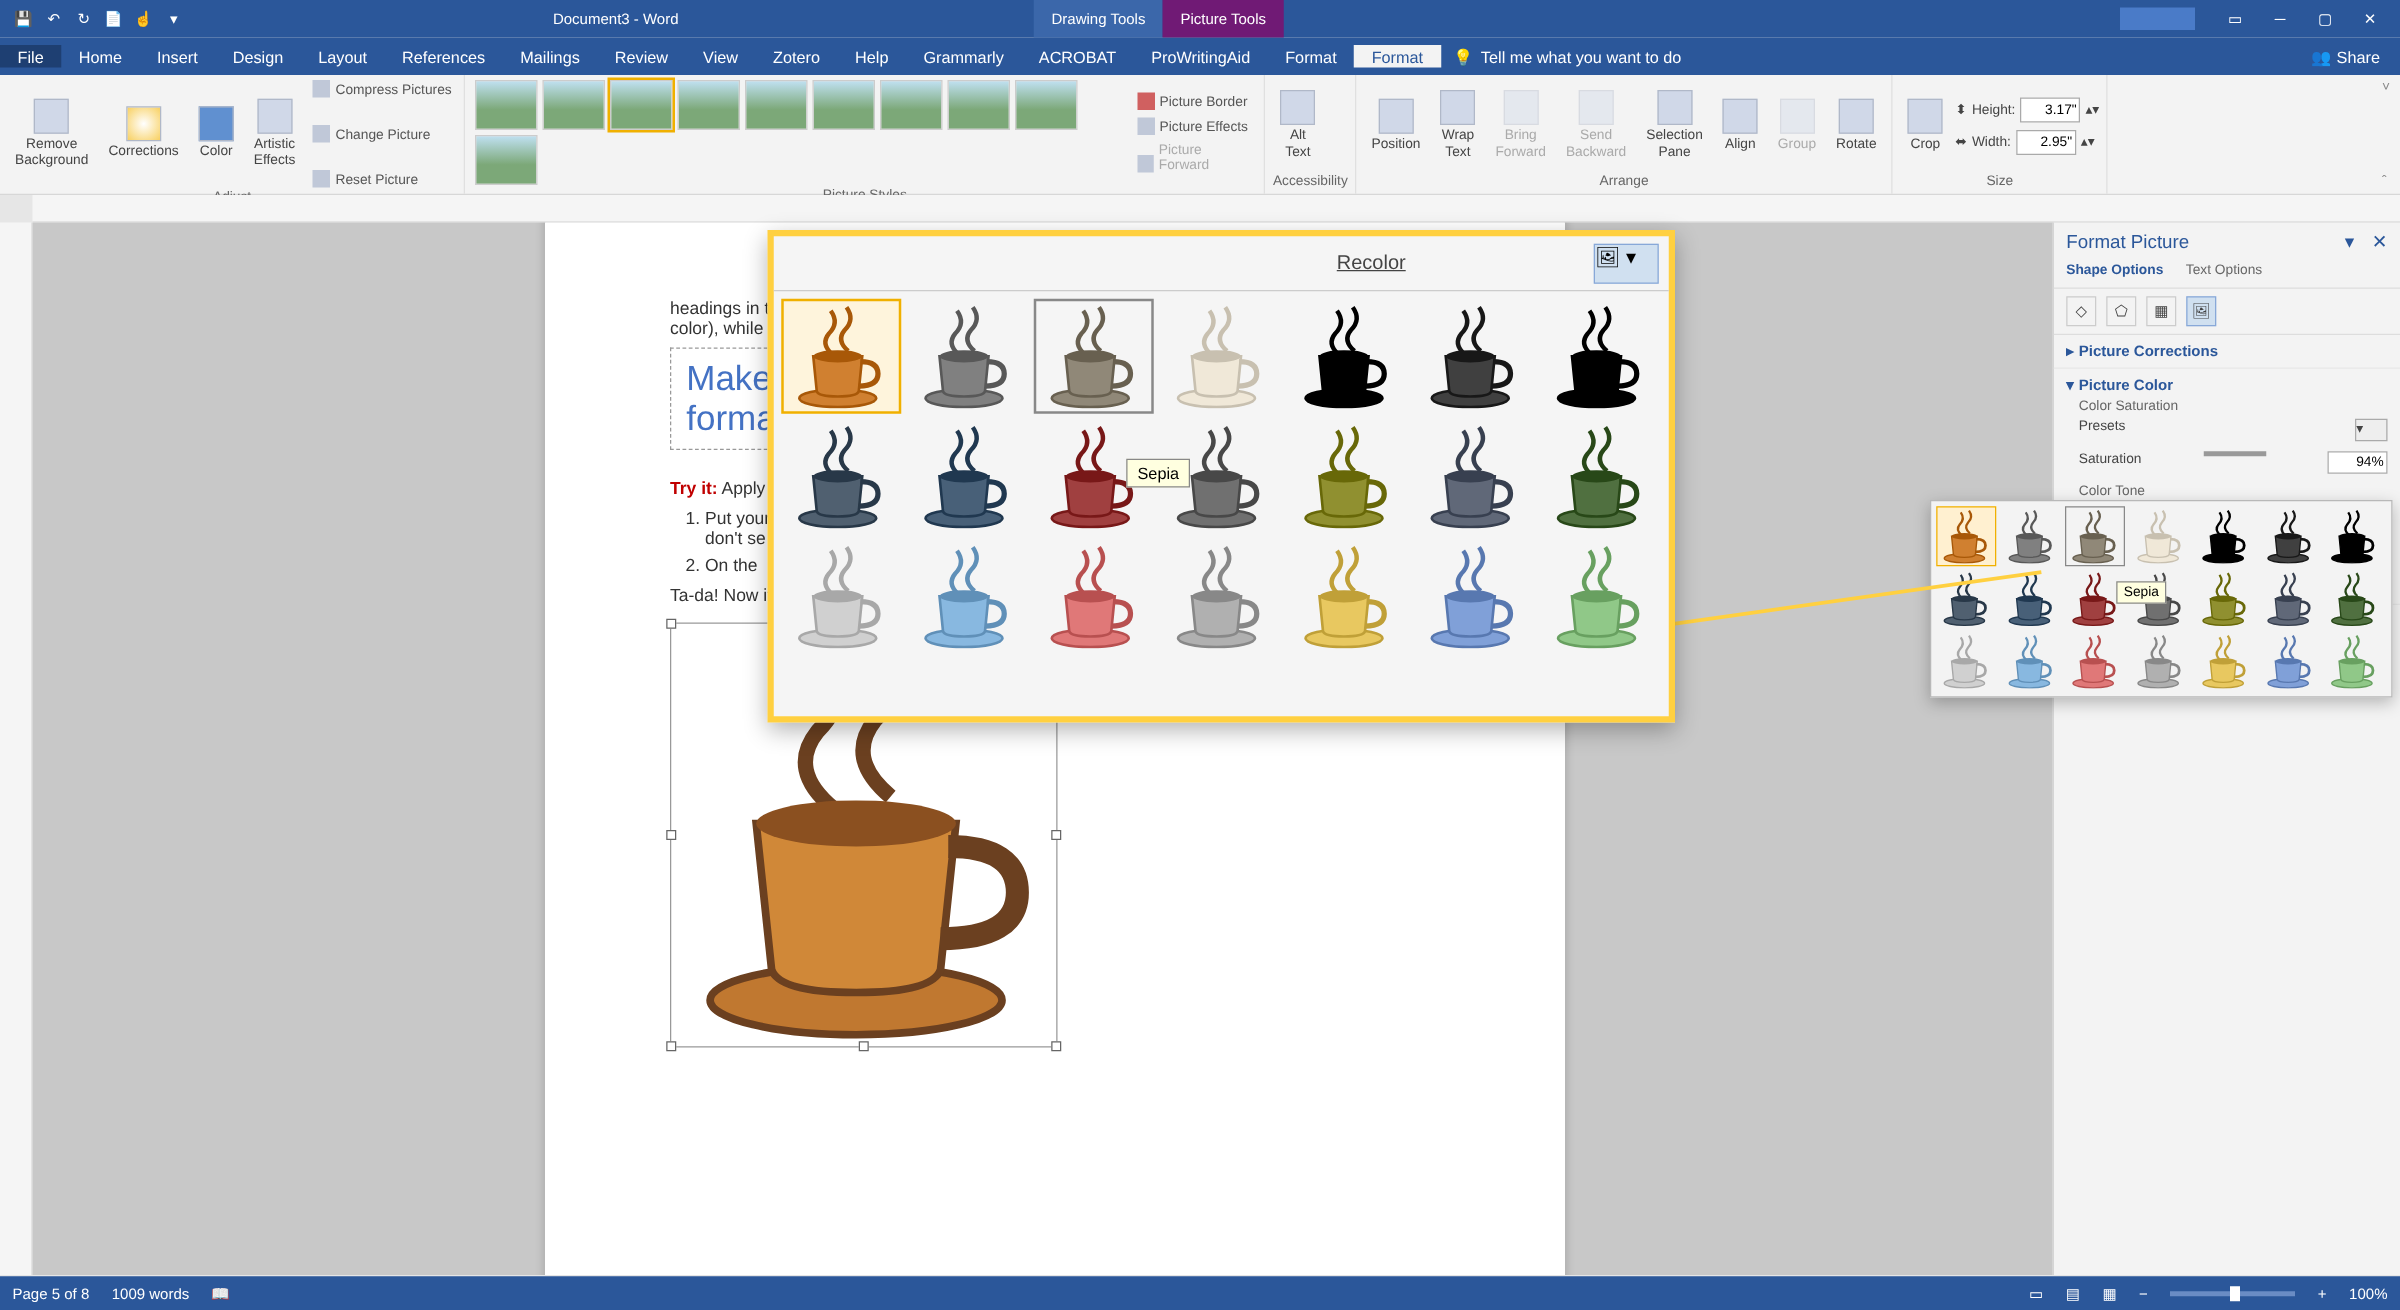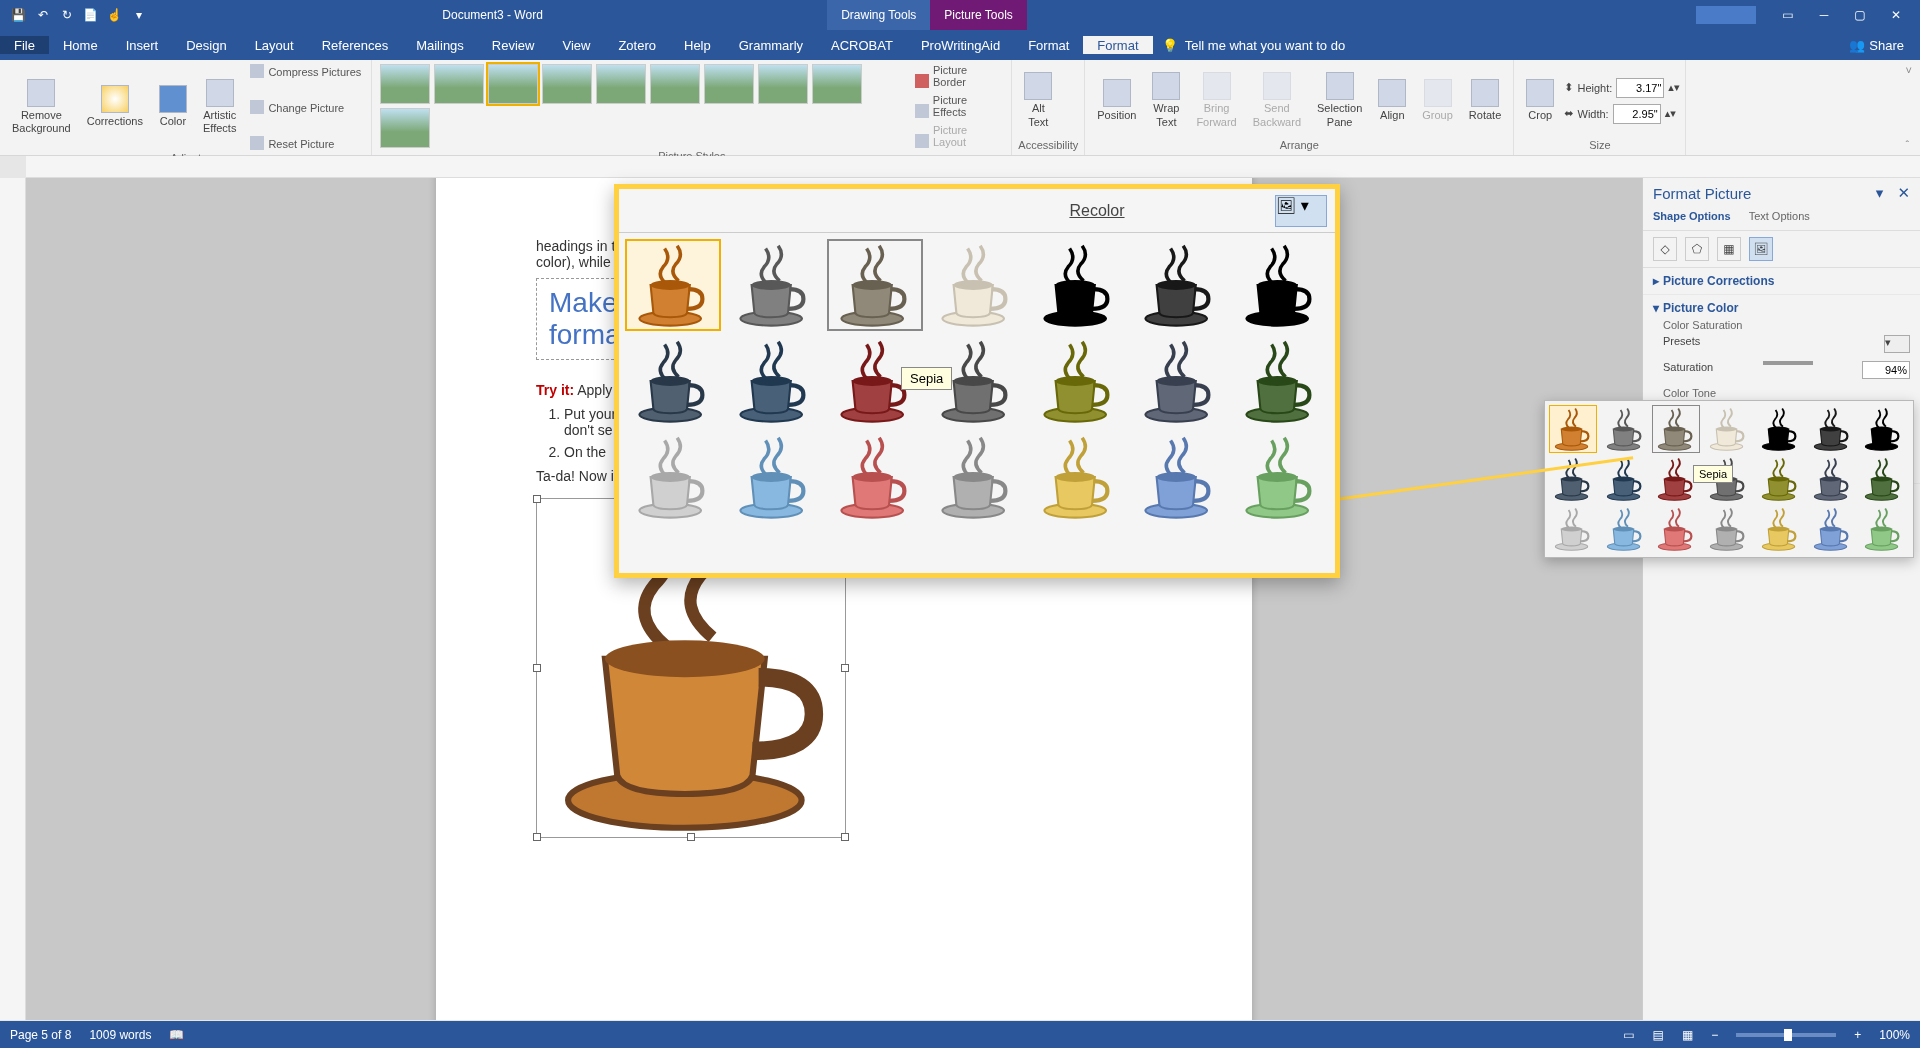--- a/index.html
+++ b/index.html
@@ -212,21 +212,21 @@
         <div class="sbtn">
             <span class="sico" style="background:#d06060"></span>
             <span>Picture Border</span>
           </div>
         <div class="sbtn">
             <span class="sico"></span>
             <span>Picture Effects</span>
           </div>
         <div class="sbtn disabled" style="color:#aaa">
             <span class="sico"></span>
-            <span>Picture Layout</span>
+            <span>Picture Forward</span>
           </div>
       </div>
     </div>
     <div class="group-label">Picture Styles</div>
   </div>
   <div class="group">
     <div class="group-body">
         <div class="vbtn">
           <div class="ico"></div>
           <span style="white-space:pre">Alt

